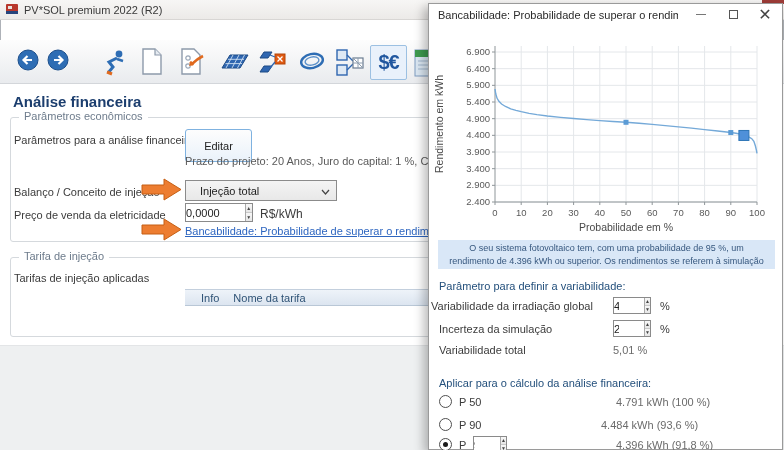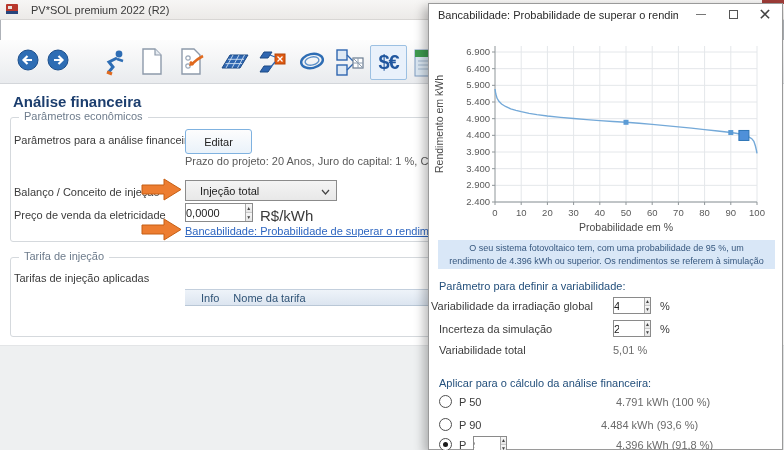--- a/index.html
+++ b/index.html
@@ -2,21 +2,21 @@
 <html><head>
 <meta charset="utf-8">
 <style>
   html,body{margin:0;padding:0;background:#cfd3d8;}
   *{box-sizing:border-box;font-family:"Liberation Sans",sans-serif;}
   .screen{position:relative;width:784px;height:450px;background:#fff;overflow:hidden;
           box-shadow:inset 0 0 0 1px #aeb2b8;}
   
   .titlebar{position:absolute;left:0;top:0;width:784px;height:20px;background:linear-gradient(#f7f6f5,#eceae8);
             display:flex;align-items:center;padding-left:5px;border-bottom:1px solid #d8d6d4;}
-  .titlebar .apptitle{font-size:11px;color:#3a3a3a;margin-left:12px;}
+  .titlebar .apptitle{font-size:11px;color:#3a3a3a;margin-left:5px;}
   .red-sliver{position:absolute;right:0;top:0;width:22px;height:4px;background:#9e3c38;}
   .menubar{position:absolute;left:0;top:20px;width:784px;height:20px;background:linear-gradient(#15509a,#10427e);
            display:flex;align-items:center;padding-left:8px;}
   .menubar span{color:#fff;font-size:11px;padding:2px 10px;cursor:default;}
   .toolbar{position:absolute;left:0;top:40px;width:784px;height:44px;
            background:linear-gradient(#fdfdfd,#e9ebee);border-bottom:1px solid #d3d6da;}
   .tbi{position:absolute;top:48px;}
   .sel-box{position:absolute;left:370px;top:45px;width:37px;height:35px;border:1px solid #9cc0e2;
            background:#e9f1fb;border-radius:2px;display:flex;align-items:center;justify-content:center;}
   .cur-sym{font-size:20px;font-weight:bold;color:#21579f;letter-spacing:-1px;}
@@ -32,21 +32,21 @@
        background:linear-gradient(#fdfdfd,#eaf2fa);display:flex;align-items:center;justify-content:center;cursor:default;}
   .select{position:absolute;height:21px;border:1px solid #8b8b8b;background:linear-gradient(#f4f4f4,#e8e8e8);
           font-size:11px;color:#222;display:flex;align-items:center;padding:0 14px;}
   .select svg{position:absolute;right:6px;top:8px;}
   .spin{position:absolute;display:flex;border:1px solid #8a8a8a;background:#fff;gap:22px;}
   .spin-val{border:none;outline:none;font-size:11px;color:#222;text-align:right;padding:0 3px 0 0;width:100%;height:100%;background:#fff;}
   .spin-btns{width:13px;display:flex;flex-direction:column;border-left:1px solid #a9a9a9;}
   .sb{flex:1;font-size:5px;line-height:5px;color:#444;background:linear-gradient(#f7f7f7,#e6e6e6);
       display:flex;align-items:center;justify-content:center;border-bottom:1px solid #c9c9c9;}
   .sb:last-child{border-bottom:none;}
-  .unit{position:absolute;font-size:15px;color:#3b3b3b;}
+  .unit{position:absolute;font-size:12px;color:#3b3b3b;}
   .link{position:absolute;font-size:11px;color:#2e66c0;text-decoration:underline;white-space:nowrap;cursor:pointer;}
   .arrow{position:absolute;width:42px;height:25px;}
   .table-hdr{position:absolute;height:17px;background:linear-gradient(#eef3f9,#dce5f0);
              border-top:1px solid #c3cfdd;border-bottom:1px solid #b9c7d6;display:flex;align-items:center;}
   .table-hdr span{font-size:11px;color:#2f5376;}
   .table-body{position:absolute;background:#fff;}
   
   .dialog{position:absolute;left:428px;top:3px;width:355px;height:447px;background:#fff;
           border:1px solid #9a9a9a;box-shadow:-4px 4px 10px rgba(0,0,0,.28);}
   .dlg-title{position:absolute;left:0;top:0;width:100%;height:22px;background:#fff;display:flex;align-items:center;}
@@ -140,21 +140,21 @@
   </svg>
 
   <div class="content-bg"></div>
   <div class="lower-bg"></div>
   <div class="page-title">Análise financeira</div>
 
   <div class="fieldset" style="left:10px;top:117px;width:764px;height:125px;">
     <span class="legend">Parâmetros econômicos</span>
   </div>
   <div class="lbl" style="left:14px;top:134px;">Parâmetros para a análise financeira</div>
-  <div class="btn" style="left:185px;top:129px;width:67px;height:25px;">Editar</div>
+  <div class="btn" style="left:185px;top:129px;width:67px;height:33px;">Editar</div>
   <div class="summary" style="left:185px;top:155px;">Prazo do projeto: 20 Anos, Juro do capital: 1 %, Custos de investimento: 5</div>
 
   <div class="lbl" style="left:14px;top:186px;">Balanço / Conceito de injeção</div>
   <svg class="arrow" style="left:141px;top:177px;" viewBox="0 0 42 25">
     <polygon points="1,8 23,8 23,2 40,12.5 23,23 23,17 1,17" fill="#ed7d31" stroke="#c55f14"></polygon>
   </svg>
   <div class="select" style="left:185px;top:180px;width:152px;">
     <span>Injeção total</span>
     <svg width="9" height="6">
         <path d="M1 1 L4.5 5 L8 1" stroke="#444" fill="none" stroke-width="1.2"></path>

